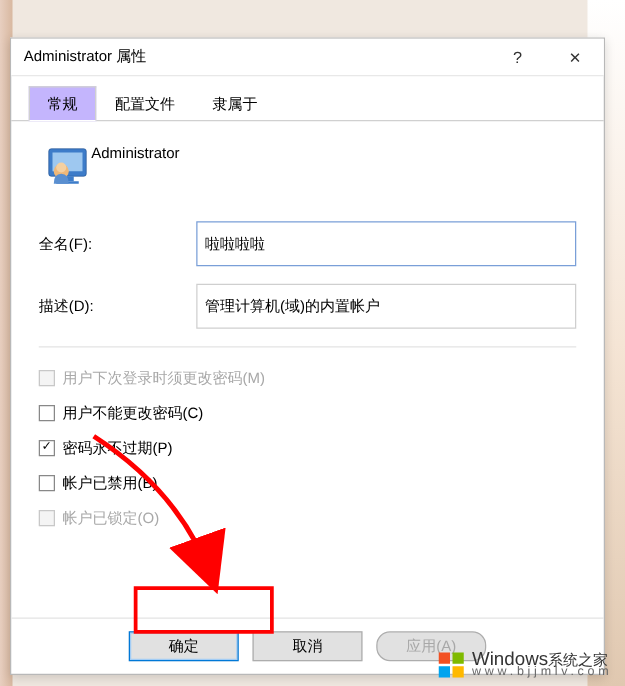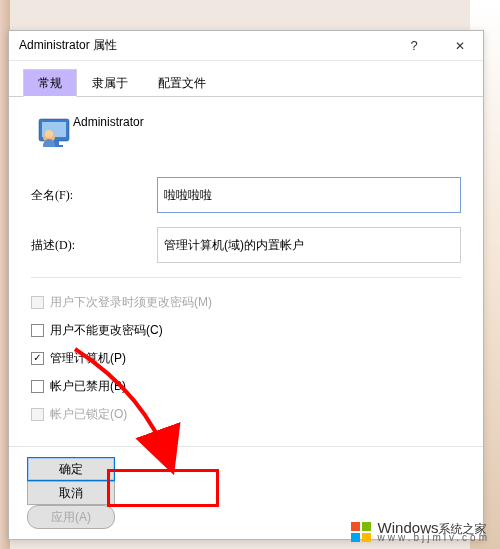--- a/index.html
+++ b/index.html
@@ -39,43 +39,42 @@
     .tab.inactive { color: #000; }
     
     .page { flex: 1; padding: 14px 22px 10px 22px; font-size: 12px; color: #000; position: relative; }
     
     .user-header { display: flex; align-items: flex-start; margin: 4px 0 26px 6px; }
     .user-icon-wrap { width: 36px; height: 36px; position: relative; }
     .user-icon-wrap svg { width: 36px; height: 36px; }
     .user-name-static { font-size: 12px; }
     
     .form-row { display: flex; align-items: center; margin-bottom: 14px; }
-    .form-label { width: 126px; font-family: Liberation Serif, serif; }
+    .form-label { width: 126px; }
     .form-input {
       flex: 1; height: 36px; padding: 2px 6px; font-size: 12px;
       border: 1px solid #7a9fd8; outline: none; font-family: inherit;
     }
     .form-input.gray { border: 1px solid #cfcfcf; }
     
     .sep { height: 1px; background: #e4e4e4; margin: 10px 0 16px 0; }
     
     .chk-row { display: flex; align-items: center; margin-bottom: 11px; gap: 6px; }
     .chk {
       width: 13px; height: 13px; border: 1px solid #888; background: #fff;
       display: flex; align-items: center; justify-content: center; font-size: 10px;
     }
     .chk.disabled { border-color: #c8c8c8; background: #f4f4f4; }
     .chk.checked::after { content: "✓"; font-size: 10px; line-height: 1; color: #000; position: relative; top: -1px; }
     .chk-label { }
     .chk-label.disabled { color: #a8a8a8; }
     
     .btn-bar {
-      padding: 10px 18px; display: flex; justify-content: center; gap: 0;
+      padding: 10px 18px; display: flex; justify-content: center; gap: 11px;
       border-top: 1px solid #e4e4e4;
-      flex-direction: column;
     }
     .btn {
       width: 88px; height: 24px; font-size: 12px; background: #e1e1e1;
       border: 1px solid #adadad; display: flex; align-items: center; justify-content: center;
     }
     .btn.default { border: 1px solid #0078d7; box-shadow: inset 0 0 0 1px #a3cdf5; }
     .btn.disabled { color: #a8a8a8; border-radius: 11px; }
     
     .redbox-ok { position: absolute; border: 3px solid #ff0000; pointer-events: none; left: 107px; top: 469px; width: 112px; height: 38px; }
     .arrow-svg { position: absolute; left: 50px; top: 344px; width: 190px; height: 148px; pointer-events: none; }
@@ -96,22 +95,22 @@
 
 <div class="dialog">
   <div class="titlebar">
     <span class="titlebar-text">Administrator 属性</span>
     <div class="titlebar-btn help">?</div>
     <div class="titlebar-btn close">✕</div>
   </div>
 
   <div class="tab-strip">
     <div class="tab active">常规</div>
+    <div class="tab inactive">配置文件</div>
     <div class="tab inactive">隶属于</div>
-    <div class="tab inactive">配置文件</div>
   </div>
 
   <div class="page">
 
     <div class="user-header">
       <div class="user-icon-wrap">
         <svg viewBox="0 0 36 36">
           <rect x="2" y="4" width="30" height="22" rx="2" fill="#3d7cc9" stroke="#1a4b8c" stroke-width="0.5"></rect>
           <rect x="5" y="7" width="24" height="15" fill="#9ec8f0"></rect>
           <rect x="12" y="26" width="10" height="4" fill="#3d7cc9"></rect>
@@ -139,21 +138,21 @@
     <div class="chk-row">
       <span class="chk disabled"></span>
       <span class="chk-label disabled">用户下次登录时须更改密码(M)</span>
     </div>
     <div class="chk-row">
       <span class="chk"></span>
       <span class="chk-label">用户不能更改密码(C)</span>
     </div>
     <div class="chk-row">
       <span class="chk checked"></span>
-      <span class="chk-label">管理计算机(P)</span>
+      <span class="chk-label">密码永不过期(P)</span>
     </div>
     <div class="chk-row">
       <span class="chk"></span>
       <span class="chk-label">帐户已禁用(B)</span>
     </div>
     <div class="chk-row">
       <span class="chk disabled"></span>
       <span class="chk-label disabled">帐户已锁定(O)</span>
     </div>
 

